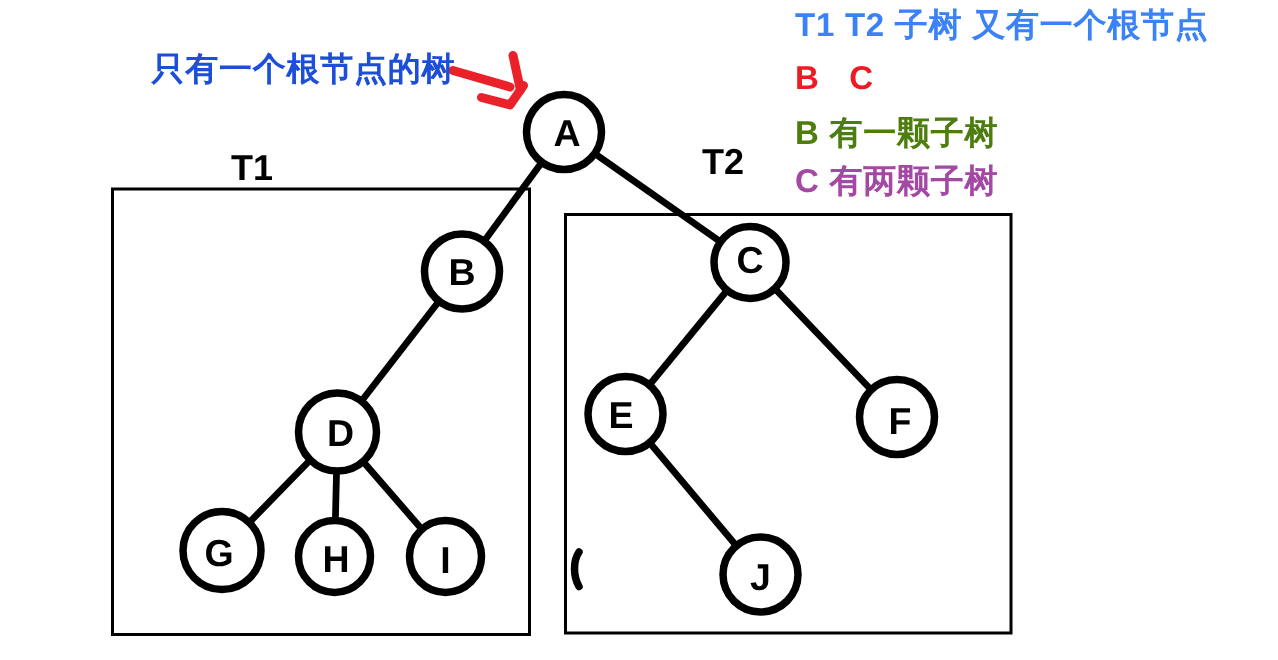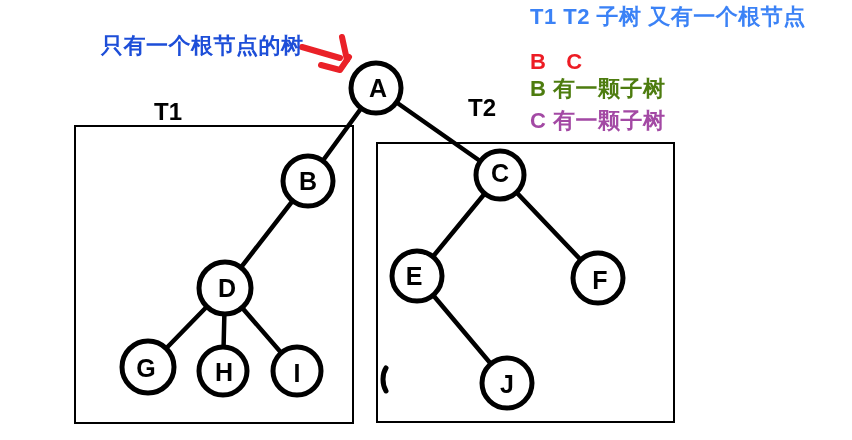--- a/index.html
+++ b/index.html
@@ -73,21 +73,21 @@
   .legend-line {
     position: absolute;
     left: 530px;
     font-size: 22px;
     font-weight: bold;
     line-height: 24px;
     letter-spacing: 0.5px;
     white-space: pre;
   }
   .legend-line.l1 { top: 5px; }
-  .legend-line.l2 { top: 50px; }
+  .legend-line.l2 { top: 40px; }
   .legend-line.l3 { top: 77px; }
   .legend-line.l4 { top: 109px; }
 </style>
 </head>
 <body>
 
 <div class="canvas">
 
   <svg class="diagram-svg" width="852" height="440" viewBox="0 0 852 440">
 
@@ -149,16 +149,16 @@
 
     <path class="stray" d="M386,368 C382,374 382,384 386,391"></path>
   </svg>
 
   <div class="caption" style="color: #1d4ed8;">只有一个根节点的树</div>
 
   <div>
     <div class="legend-line l1" style="color: #3b82f6;">T1 T2 子树 又有一个根节点</div>
     <div class="legend-line l2" style="color: rgb(237, 28, 36);">B   C</div>
     <div class="legend-line l3" style="color: #4d7c0f;">B 有一颗子树</div>
-    <div class="legend-line l4" style="color: rgb(163, 73, 164);">C 有一颗子树</div>
+    <div class="legend-line l4" style="color: rgb(163, 73, 164);">C 有两颗子树</div>
   </div>
 
 </div>
 
 </body></html>

